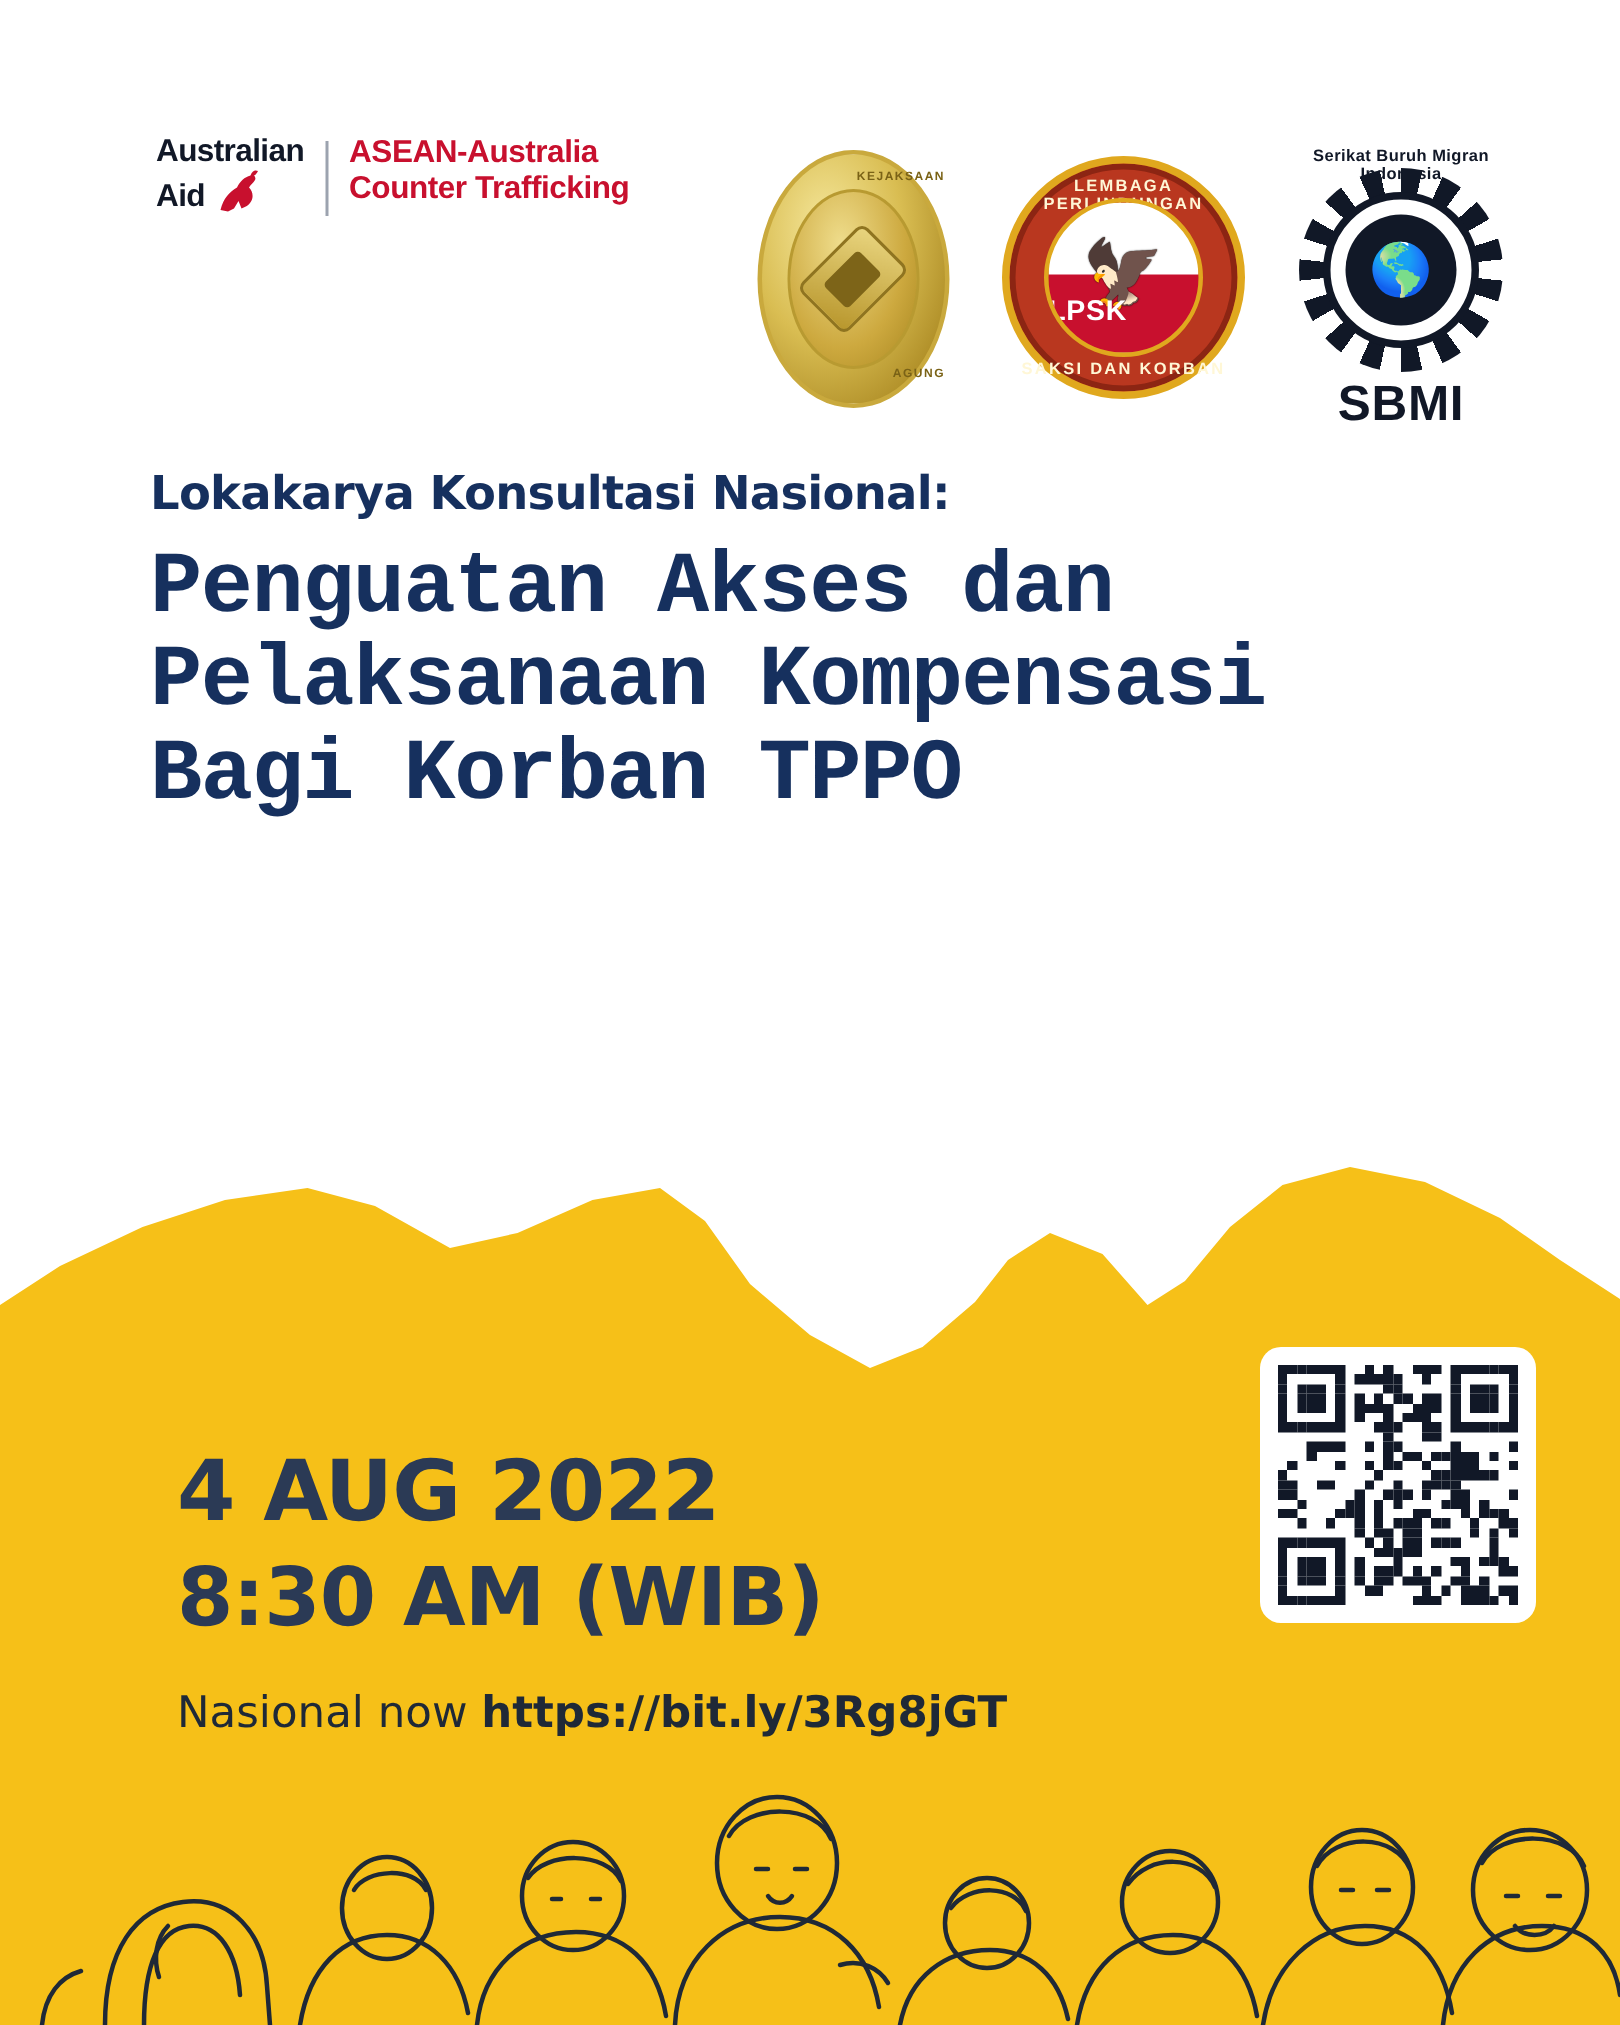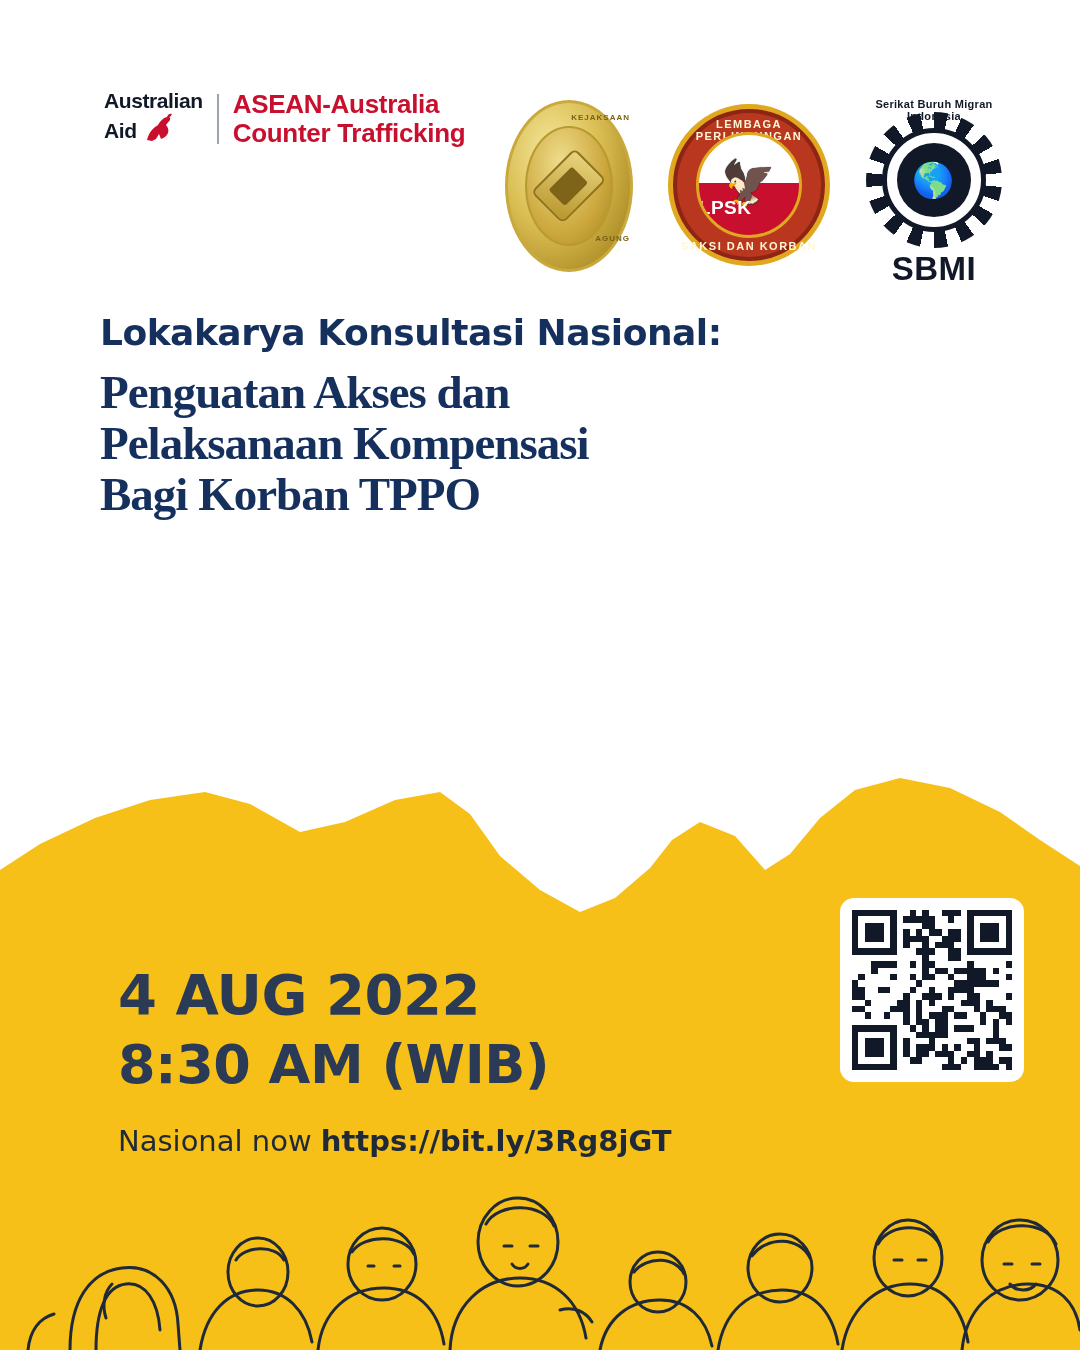--- a/index.html
+++ b/index.html
@@ -26,21 +26,21 @@
     line-height:1.05; letter-spacing:-0.4px;
   }
   .kangaroo {
     display:inline-block; width:34px; height:30px; position:relative;
     margin-left:4px; vertical-align:bottom;
   }
   .divider-v {
     width:2px; background:#9ca3af; height:50px; margin:4px 14px 0 14px;
   }
   .ausaid-right {
-    font-size:26px; font-weight:bold; color:#c8102e;
+    font-size:21px; font-weight:bold; color:#c8102e;
     line-height:1.12; letter-spacing:-0.3px; white-space:nowrap;
   }
 
   .seal {
     position:absolute; border-radius:50%;
   }
   
   .seal-kejaksaan {
     left:505px; top:48px; width:128px; height:172px;
     border-radius:50%/50%;
@@ -68,21 +68,21 @@
   }
   .kj-core::after{
     content:""; position:absolute; inset:22%;
     background:#7d6418; border-radius:3px;
   }
   .kj-text-top, .kj-text-bot {
     position:absolute; left:0; right:0; text-align:right;
     font-size:8px; font-weight:bold; color:#7a6216; letter-spacing:1px;
   }
   .kj-text-top{ top:10px; }
-  .kj-text-bot{ bottom:26px; }
+  .kj-text-bot{ bottom:16px; }
 
   
   .seal-lpsk {
     left:668px; top:52px; width:162px; height:162px;
   }
   .lpsk-outer {
     width:100%; height:100%; border-radius:50%;
     background:#b9371f;
     border:5px solid #e0a81e;
     display:flex; align-items:center; justify-content:center;
@@ -146,26 +146,26 @@
     font-size:33px; font-weight:bold; color:#111827;
     letter-spacing:0.5px; margin-top:2px;
   }
 
   
   .headline {
     position:absolute; left:100px; top:312px; width:900px;
   }
   .h-kicker {
     font-family:"DejaVu Sans", sans-serif;
-    font-size:36px; font-weight:bold; color:#16305e;
+    font-size:31px; font-weight:bold; color:#16305e;
     letter-spacing:-0.5px; line-height:1.15;
   }
   .h-main {
-    font-family:Liberation Serif, serif;
-    font-size:47px; font-weight:bold; color:#16305e;
+    font-family:Liberation Mono, monospace;
+    font-size:58px; font-weight:bold; color:#16305e;
     line-height:1.08; letter-spacing:-1px; margin-top:14px;
   }
   .h-sub {
     font-family:"DejaVu Sans", sans-serif;
     font-size:35px; font-weight:bold; color:#d61f3f;
     line-height:1.28; letter-spacing:-0.4px; margin-top:26px;
   }
 
   
   .yellow-wrap {

